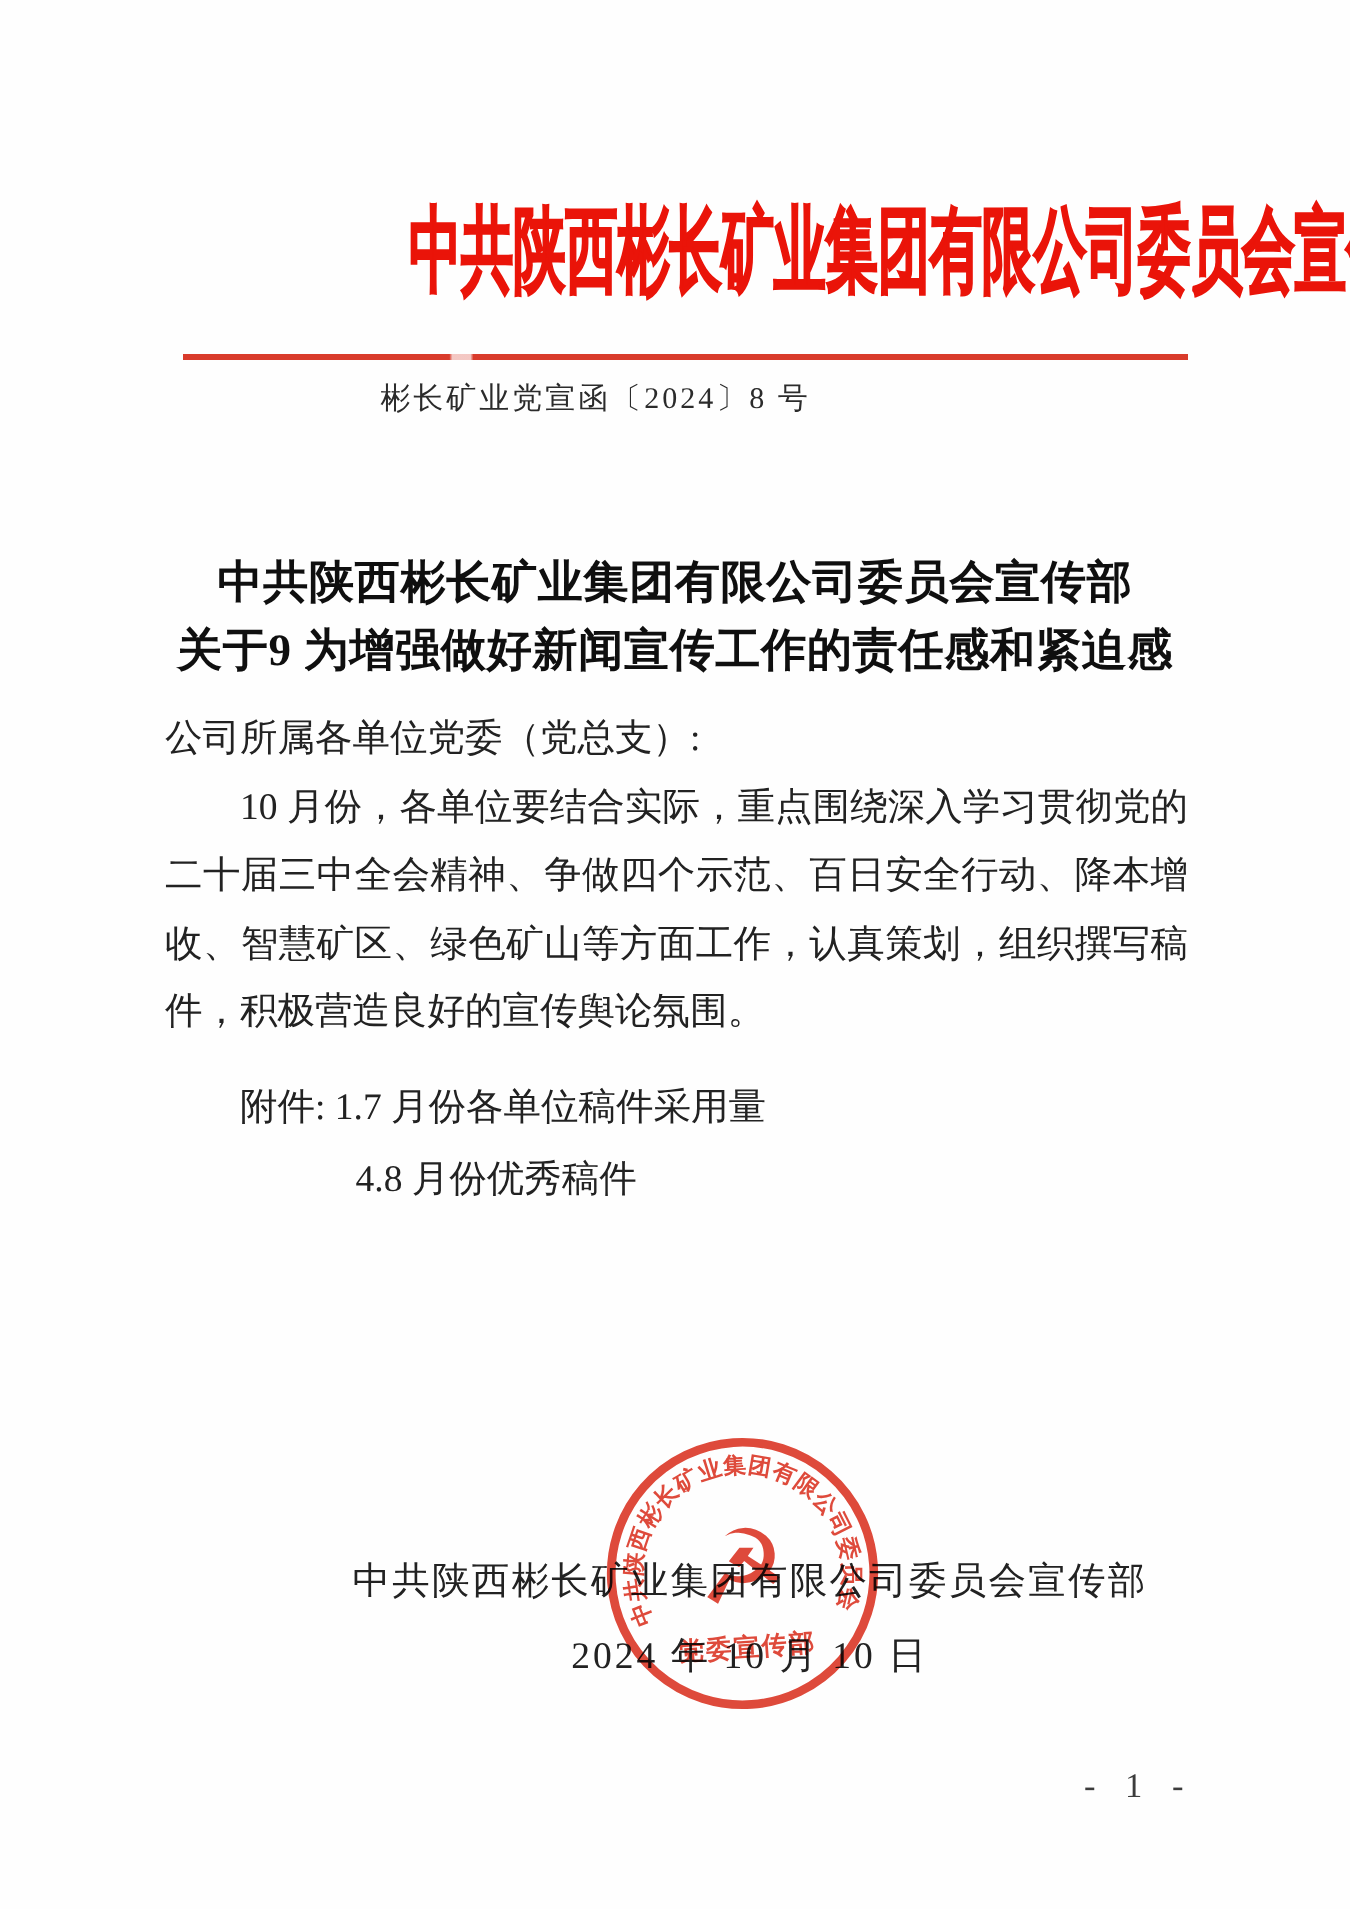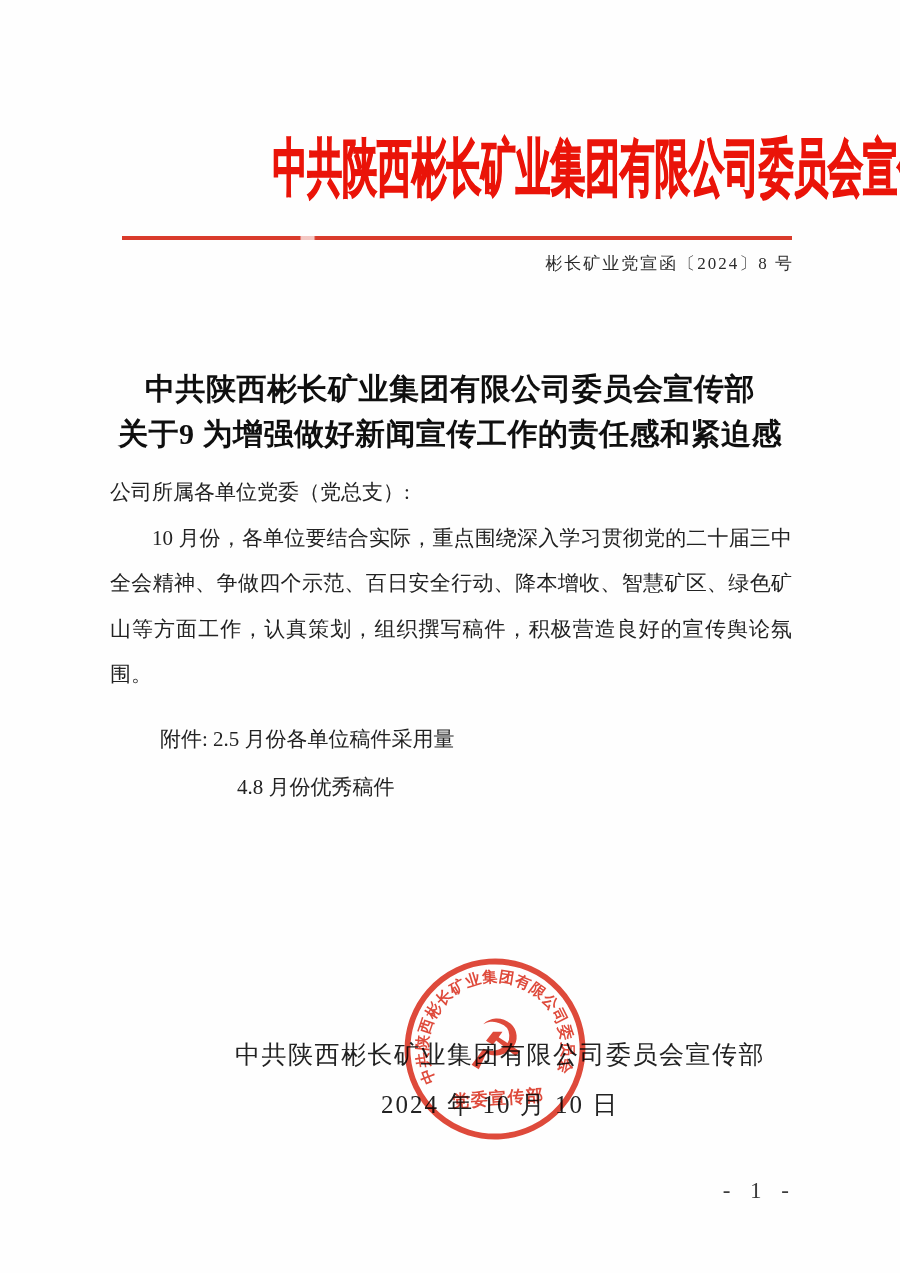--- a/index.html
+++ b/index.html
@@ -46,22 +46,22 @@
       rgba(217,59,43,0.28) 26.8%, rgba(217,59,43,0.28) 28.6%,
       #d93b2b 28.9%, #d93b2b 100%);
   }
 
   .doc-number {
     position: absolute;
     top: 252px;
     left: 0;
     width: 100%;
     padding-right: 106px;
-    text-align: right;
-    font-size: 17px;
+    text-align: center;
+    font-size: 20px;
     color: #2b2b2b;
     letter-spacing: 2px;
   }
 
   .doc-title {
     position: absolute;
     top: 366px;
     left: 0;
     width: 100%;
     text-align: center;
@@ -70,21 +70,21 @@
     font-size: 30px;
     line-height: 45px;
     letter-spacing: 0.5px;
   }
 
   .body-text {
     position: absolute;
     top: 470px;
     left: 110px;
     width: 682px;
-    font-size: 21px;
+    font-size: 25px;
     line-height: 45.5px;
     color: #222222;
     text-align: justify;
   }
   .body-text p.indent { text-indent: 2em; }
   .salutation { text-indent: 0; }
 
   .attachments {
     margin-top: 17px;
     line-height: 48px;
@@ -145,21 +145,21 @@
   <div class="doc-title">
     <div>中共陕西彬长矿业集团有限公司委员会宣传部</div>
     <div>关于9 为增强做好新闻宣传工作的责任感和紧迫感</div>
   </div>
 
   <div class="body-text">
     <p class="salutation">公司所属各单位党委（党总支）:</p>
     <p class="indent">10 月份，各单位要结合实际，重点围绕深入学习贯彻党的二十届三中全会精神、争做四个示范、百日安全行动、降本增收、智慧矿区、绿色矿山等方面工作，认真策划，组织撰写稿件，积极营造良好的宣传舆论氛围。</p>
 
     <div class="attachments">
-      <div class="attach-line1"><span>附件: </span><span>2.5 月份各单位稿件采用量</span></div>
+      <div class="attach-line1"><span>附件: </span><span>1.7 月份各单位稿件采用量</span></div>
       <div class="attach-line2"><span>4.8 月份优秀稿件</span></div>
     </div>
   </div>
 
   <div class="signature-block">
     <div class="sig-org">中共陕西彬长矿业集团有限公司委员会宣传部</div>
     <div class="sig-date">2024 年 10 月 10 日</div>
   </div>
 
   <div class="seal">

